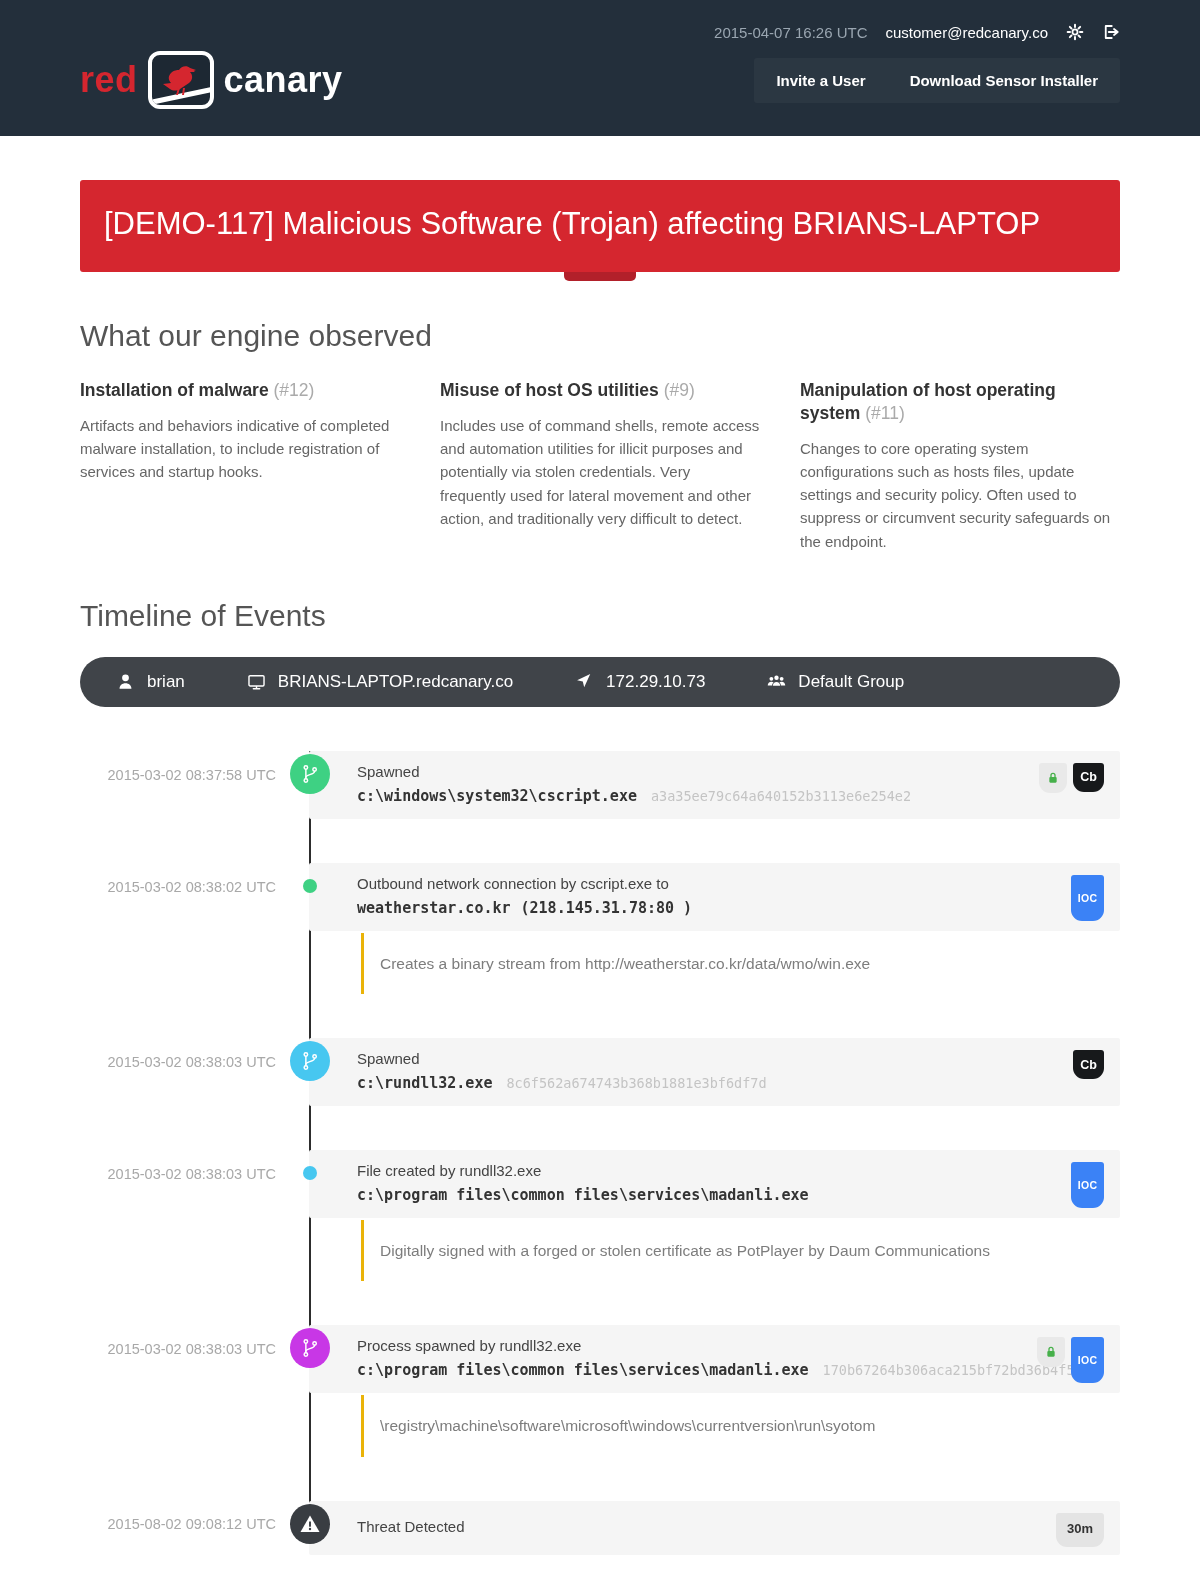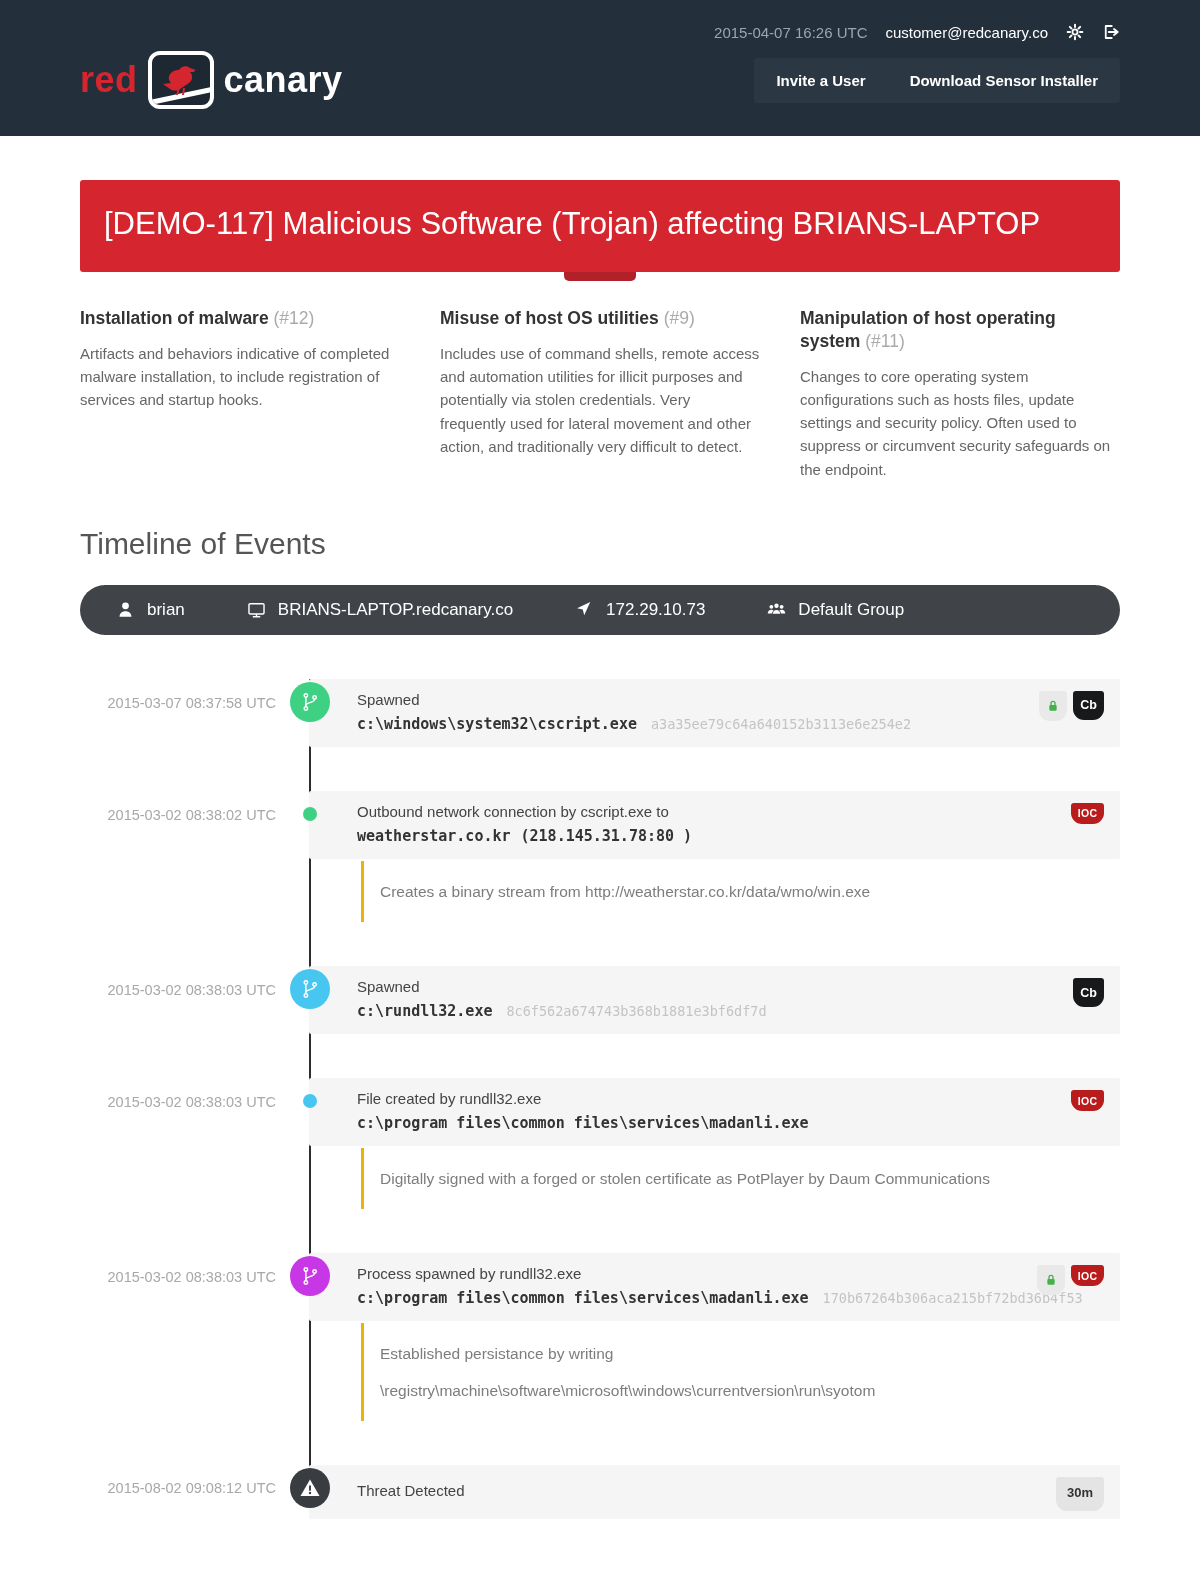--- a/index.html
+++ b/index.html
@@ -62,21 +62,21 @@
   .mono-line { margin-top:7px; font-family:"DejaVu Sans Mono","Liberation Mono",monospace; font-size:15px; }
   .mono-path { font-weight:bold; color:#333333; }
   .mono-extra { font-weight:bold; color:#333333; margin-left:10px; }
   .mono-hash { font-size:13.5px; color:#c4c4c4; margin-left:14px; font-weight:normal; }
   .single .card-title { line-height:28px; }
 
   .badges { position:absolute; top:12px; right:16px; display:flex; gap:6px; align-items:flex-start; }
   .shield { display:flex; align-items:center; justify-content:center; }
   .lock-badge { width:28px; height:30px; background:#e9e9e9; border-radius:3px 3px 11px 11px; }
   .cb-badge { width:31px; height:29px; background:#17191b; border-radius:3px 3px 11px 11px; color:#ffffff; font-size:12.5px; font-weight:bold; }
-  .ioc-badge { width:33px; height:21px; background:#b91c1c; border-radius:3px 3px 11px 11px; color:#ffffff; font-size:10.5px; font-weight:bold; letter-spacing:.3px; }
+  .ioc-badge { width:33px; height:46px; background:#3b82f6; border-radius:3px 3px 11px 11px; color:#ffffff; font-size:10.5px; font-weight:bold; letter-spacing:.3px; }
   .duration-badge { background:#e4e4e4; border-radius:3px 3px 11px 11px; color:#333333; font-size:13px; font-weight:bold; padding:8px 11px 11px 11px; }
 
   .note { margin-left:281px; margin-top:2px; border-left:3px solid #eab308; padding:19px 16px; color:#7d7d7d; font-size:15.5px; line-height:1.5; }
   .note .note-line + .note-line { margin-top:13px; }
 </style>
 </head>
 <body>
 
 <div class="site-header">
   <div class="header-inner">
@@ -129,20 +129,21 @@
 
 <div class="container">
 
   <div class="banner">
     <span>[DEMO-117] Malicious Software (Trojan) affecting BRIANS-LAPTOP</span>
   </div>
   <div class="banner-tab-wrap">
     <div class="banner-tab"></div>
   </div>
 
+  <div class="section-heading">What our engine observed</div>
   <div class="observed-grid">
     <div>
       <div class="obs-title"><span>Installation of malware</span> <span class="obs-ref">(#12)</span></div>
       <div class="obs-body">Artifacts and behaviors indicative of completed malware installation, to include registration of services and startup hooks.</div>
     </div>
     <div>
       <div class="obs-title"><span>Misuse of host OS utilities</span> <span class="obs-ref">(#9)</span></div>
       <div class="obs-body">Includes use of command shells, remote access and automation utilities for illicit purposes and potentially via stolen credentials. Very frequently used for lateral movement and other action, and traditionally very difficult to detect.</div>
     </div>
     <div>
@@ -192,21 +193,21 @@
         </svg>
       </span>
       <span>Default Group</span>
     </span>
   </div>
 
   <div class="tl-body">
     <div class="tl-line"></div>
 
     <div class="event">
-      <div class="ev-time">2015-03-07 08:37:58 UTC</div>
+      <div class="ev-time">2015-03-02 08:37:58 UTC</div>
       <div class="marker marker-circle mk-green">
         <svg viewBox="0 0 24 24" width="22" height="22" fill="none" stroke="#ffffff" stroke-width="1.6" stroke-linecap="round">
           <circle cx="7.5" cy="5" r="1.9"></circle>
             <circle cx="7.5" cy="19" r="1.9"></circle>
             <circle cx="17" cy="7" r="1.9"></circle>
           <path d="M7.5 7 v10"></path>
             <path d="M17 9 c0 4.2 -9.5 3.2 -9.5 6.5"></path>
         </svg>
       </div>
       <div class="card">
@@ -303,21 +304,20 @@
           <span class="shield lock-badge">
             <svg viewBox="0 0 24 24" width="16" height="16">
                 <rect x="6.5" y="10.5" width="11" height="8.5" rx="1.6" fill="#46b04a"></rect>
                 <path d="M9 10.5 V8 a3 3 0 0 1 6 0 v2.5" fill="none" stroke="#46b04a" stroke-width="2"></path>
               </svg>
           </span>
           <span class="shield ioc-badge">IOC</span>
         </div>
       </div>
       <div class="note">
-        <div class="note-line">Established persistance by writing</div>
         <div class="note-line">\registry\machine\software\microsoft\windows\currentversion\run\syotom</div>
       </div>
     </div>
 
     <div class="event">
       <div class="ev-time center1">2015-08-02 09:08:12 UTC</div>
       <div class="marker marker-circle mk-dark">
         <svg viewBox="0 0 24 24" width="24" height="24">
           <path d="M12 3.5 L21.5 20 H2.5 Z" fill="#ffffff"></path>
           <rect x="11.05" y="9.5" width="1.9" height="5.2" fill="#393d42"></rect>

